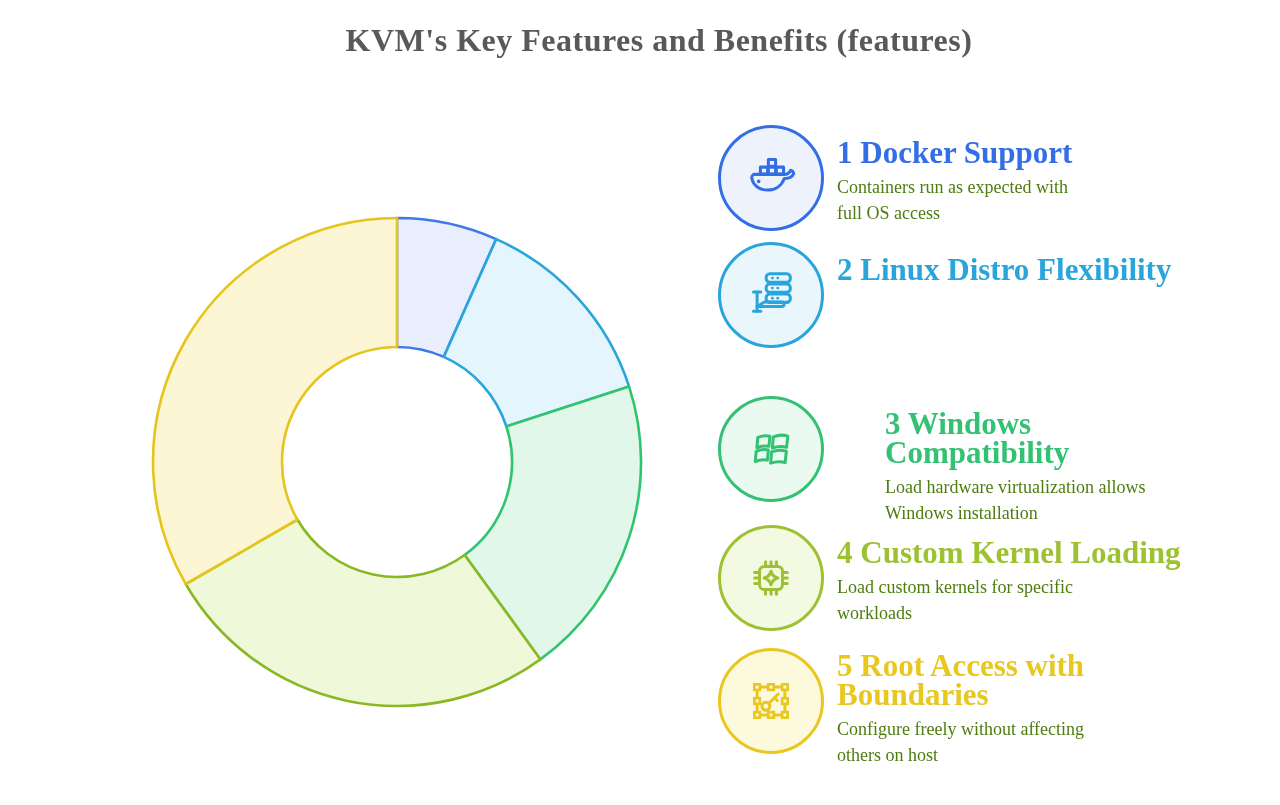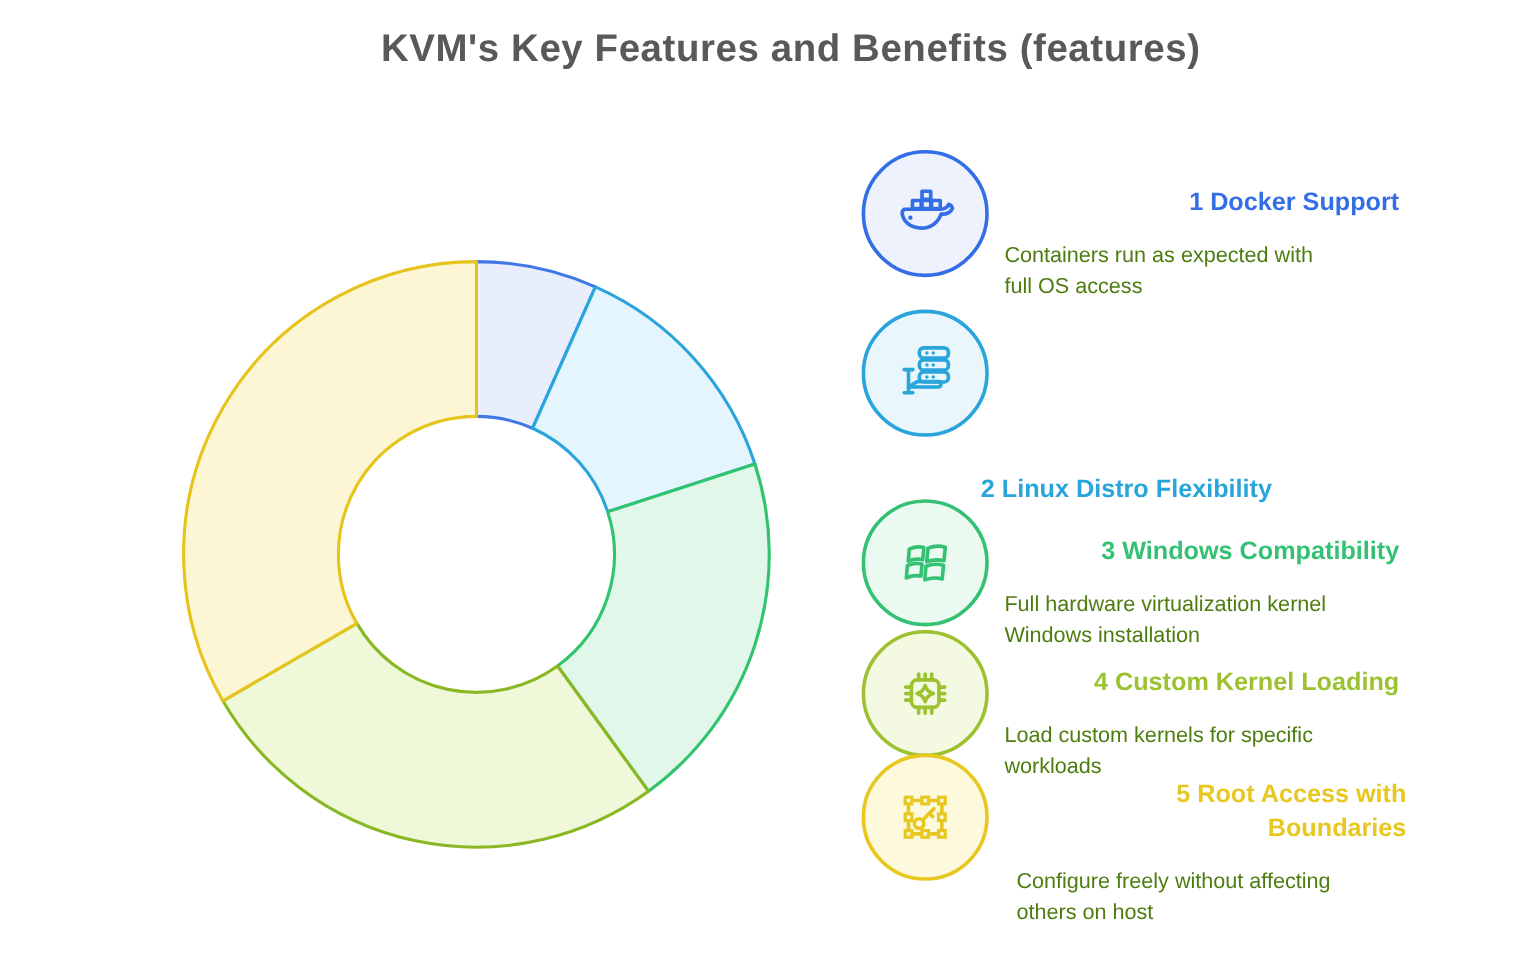--- a/index.html
+++ b/index.html
@@ -1,36 +1,36 @@
 <!DOCTYPE html>
 <html><head>
 <meta charset="utf-8">
 <style>
   html,body{margin:0;padding:0;width:1280px;height:805px;overflow:hidden;background:#ffffff;
     font-family:"Liberation Sans", sans-serif;}
-  .stage{position:relative;width:1280px;height:805px;}
+  .stage{position:relative;width:1280px;height:805px;font-family:Liberation Serif, serif;}
 
   .page-title{position:absolute;top:22px;left:0;right:0;text-align:center;padding-left:38px;
     font-size:32px;font-weight:bold;color:#58595b;letter-spacing:0.5px;margin:0;}
 
   .chart-wrap{position:absolute;left:147px;top:212px;width:500px;height:500px;}
 
   .feature-item{position:absolute;left:718px;width:470px;display:flex;align-items:flex-start;}
   .icon-circle{flex:0 0 auto;width:100px;height:100px;border-radius:50%;
     background:var(--circle-bg);border:3.5px solid var(--accent);
     display:flex;align-items:center;justify-content:center;}
   .icon-circle svg{width:58px;height:58px;color:var(--accent);}
   .icon-stroke{fill:none;stroke:currentColor;stroke-width:2.5;stroke-linecap:round;stroke-linejoin:round;}
   .icon-fill{fill:currentColor;stroke:none;}
   .handle{fill:var(--circle-bg);stroke:currentColor;stroke-width:2.2;}
 
   .feature-text{margin-left:13px;width:345px;padding-top:13px;}
   .feature-item.tall .feature-text{padding-top:3px;}
-  .feature-title{margin:16px;font-size:21px;line-height:29px;font-weight:bold;color:var(--accent);
-    white-space:pre-line;text-align:right;}
+  .feature-title{margin:0;font-size:31px;line-height:29px;font-weight:bold;color:var(--accent);
+    white-space:pre-line;}
   .feature-desc{margin:7px 0 0 0;font-size:18px;line-height:26px;color:#4d7c0f;white-space:pre-line;}
 </style>
 </head>
 <body>
 
 <div class="stage">
 
   <h1 class="page-title" style="color: rgb(88, 89, 91);">KVM's Key Features and Benefits (features)</h1>
 
   <svg id="donut" class="chart-wrap" viewBox="0 0 500 500" xmlns="http://www.w3.org/2000/svg">
@@ -52,21 +52,21 @@
         <circle class="icon-fill" cx="13.8" cy="26.8" r="1.5"></circle>
       </svg>
     </div>
     <div class="feature-text">
       <h3 class="feature-title">1 Docker Support</h3>
       <p class="feature-desc">Containers run as expected with
 full OS access</p>
     </div>
   </div>
 
-  <div class="feature-item" style="top: 258px; flex-direction: column; --accent: #29a5dc; --circle-bg: #e9f7fd;">
+  <div class="feature-item" style="top: 242px; --accent: #29a5dc; --circle-bg: #e9f7fd;">
     <div class="icon-circle">
       <svg viewBox="0 0 48 48">
         <rect class="icon-stroke" x="20" y="6.5" width="20" height="7" rx="3"></rect>
         <rect class="icon-stroke" x="20" y="14.8" width="20" height="7" rx="3"></rect>
         <rect class="icon-stroke" x="20" y="23.1" width="20" height="7" rx="3"></rect>
         <circle class="icon-fill" cx="25.2" cy="10" r="1.2"></circle>
         <circle class="icon-fill" cx="29.6" cy="10" r="1.2"></circle>
         <circle class="icon-fill" cx="25.2" cy="18.3" r="1.2"></circle>
         <circle class="icon-fill" cx="29.6" cy="18.3" r="1.2"></circle>
         <circle class="icon-fill" cx="25.2" cy="26.6" r="1.2"></circle>
@@ -75,32 +75,32 @@
         <path class="icon-stroke" d="M9.5 21.5 H15.5"></path>
         <path class="icon-stroke" d="M9.5 37.5 H15.5"></path>
         <path class="icon-stroke" d="M12.5 33.5 L18.5 29.8 H33 C35.4 29.8 35.4 33.5 33 33.5 H12.5"></path>
       </svg>
     </div>
     <div class="feature-text">
       <h3 class="feature-title">2 Linux Distro Flexibility</h3>
     </div>
   </div>
 
-  <div class="feature-item" style="top: 416px; --accent: #34c173; --circle-bg: #eafaf1;">
+  <div class="feature-item" style="top: 396px; gap: 48px; --accent: #34c173; --circle-bg: #eafaf1;">
     <div class="icon-circle">
       <svg viewBox="0 0 48 48">
         <path class="icon-stroke" d="M13 14.6 C16.3 13 19.5 12.6 23.1 13.4 L22.3 21.8 C18.8 21.1 15.7 21.4 12.3 23 Z"></path>
         <path class="icon-stroke" d="M25.9 13.9 C29.7 12.4 33.7 12 37.9 13.3 L36.9 22.6 C32.9 21.5 29.1 21.8 25.1 23.2 Z"></path>
         <path class="icon-stroke" d="M11.7 26 C15.1 24.4 18.2 24.1 21.8 24.9 L21 33.2 C17.5 32.5 14.4 32.8 11 34.4 Z"></path>
         <path class="icon-stroke" d="M24.5 26.4 C28.5 24.8 32.5 24.5 36.7 25.8 L35.7 35.2 C31.7 34 27.9 34.3 23.7 35.7 Z"></path>
       </svg>
     </div>
     <div class="feature-text">
       <h3 class="feature-title">3 Windows Compatibility</h3>
-      <p class="feature-desc">Full hardware virtualization kernel
+      <p class="feature-desc">Load hardware virtualization allows
 Windows installation</p>
     </div>
   </div>
 
   <div class="feature-item" style="top: 525px; --accent: #9cc232; --circle-bg: #f4fae2;">
     <div class="icon-circle">
       <svg viewBox="0 0 48 48">
         <rect class="icon-stroke" x="14.5" y="14.5" width="19" height="19" rx="4"></rect>
         <path class="icon-stroke" d="M19.5 10.5 V14.5 M24 10.5 V14.5 M28.5 10.5 V14.5"></path>
         <path class="icon-stroke" d="M19.5 33.5 V37.5 M24 33.5 V37.5 M28.5 33.5 V37.5"></path>
@@ -109,21 +109,21 @@
         <path class="icon-stroke" d="M24 18.4 C24.9 21.5 26.5 23.1 29.6 24 C26.5 24.9 24.9 26.5 24 29.6 C23.1 26.5 21.5 24.9 18.4 24 C21.5 23.1 23.1 21.5 24 18.4 Z"></path>
       </svg>
     </div>
     <div class="feature-text">
       <h3 class="feature-title">4 Custom Kernel Loading</h3>
       <p class="feature-desc">Load custom kernels for specific
 workloads</p>
     </div>
   </div>
 
-  <div class="feature-item tall" style="top: 628px; gap: 10px; --accent: #e8c820; --circle-bg: #fdf9dc;">
+  <div class="feature-item tall" style="top: 648px; --accent: #e8c820; --circle-bg: #fdf9dc;">
     <div class="icon-circle">
       <svg viewBox="0 0 48 48">
         <rect class="icon-stroke" x="12.5" y="12.5" width="23" height="23"></rect>
         <rect class="handle" x="10.2" y="10.2" width="4.6" height="4.6"></rect>
         <rect class="handle" x="21.7" y="10.2" width="4.6" height="4.6"></rect>
         <rect class="handle" x="33.2" y="10.2" width="4.6" height="4.6"></rect>
         <rect class="handle" x="10.2" y="21.7" width="4.6" height="4.6"></rect>
         <rect class="handle" x="33.2" y="21.7" width="4.6" height="4.6"></rect>
         <rect class="handle" x="10.2" y="33.2" width="4.6" height="4.6"></rect>
         <rect class="handle" x="21.7" y="33.2" width="4.6" height="4.6"></rect>

